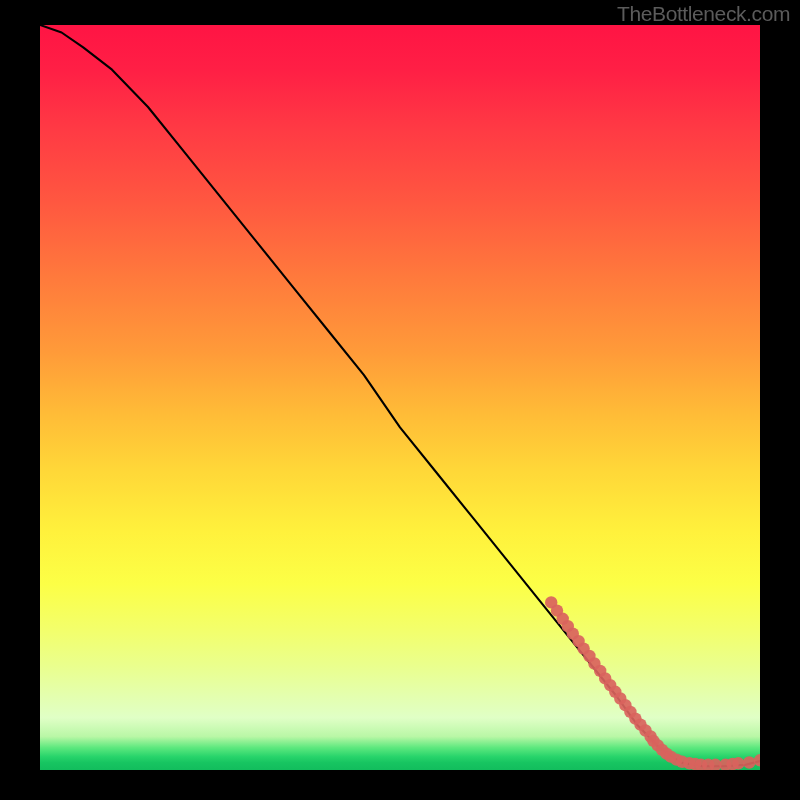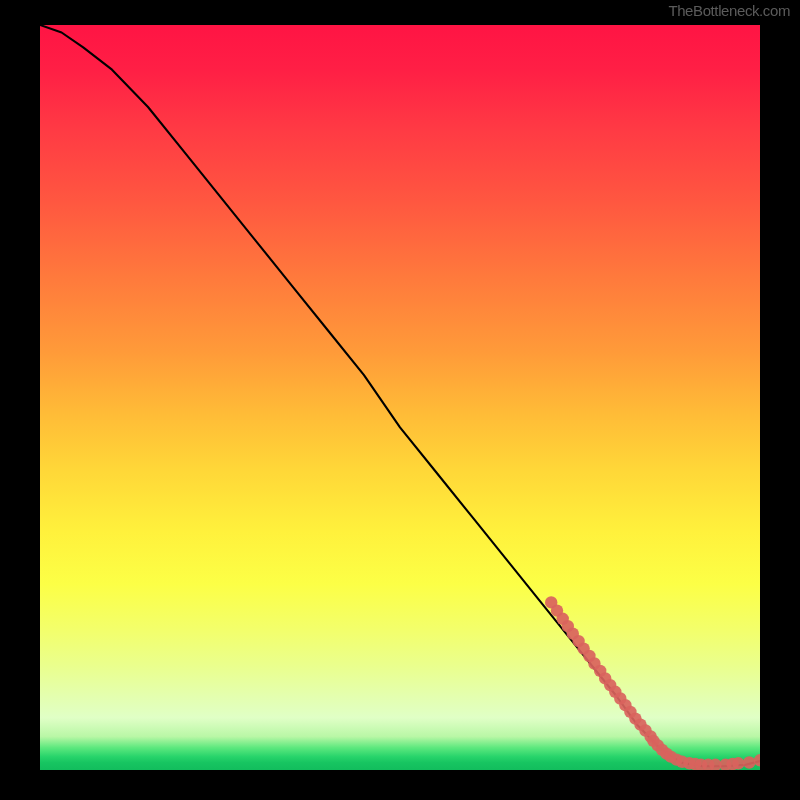--- a/index.html
+++ b/index.html
@@ -10,21 +10,21 @@
     background: #000;
     font-family: Arial, Helvetica, sans-serif;
     position: relative;
     overflow: hidden;
   }
   .watermark {
     position: absolute;
     top: 2px;
     right: 10px;
     color: #5b5b5b;
-    font-size: 15px;
+    font-size: 21px;
     font-weight: 500;
     letter-spacing: -0.4px;
     z-index: 3;
   }
   .plot-area {
     position: absolute;
     left: 40px;
     top: 25px;
     width: 720px;
     height: 745px;

